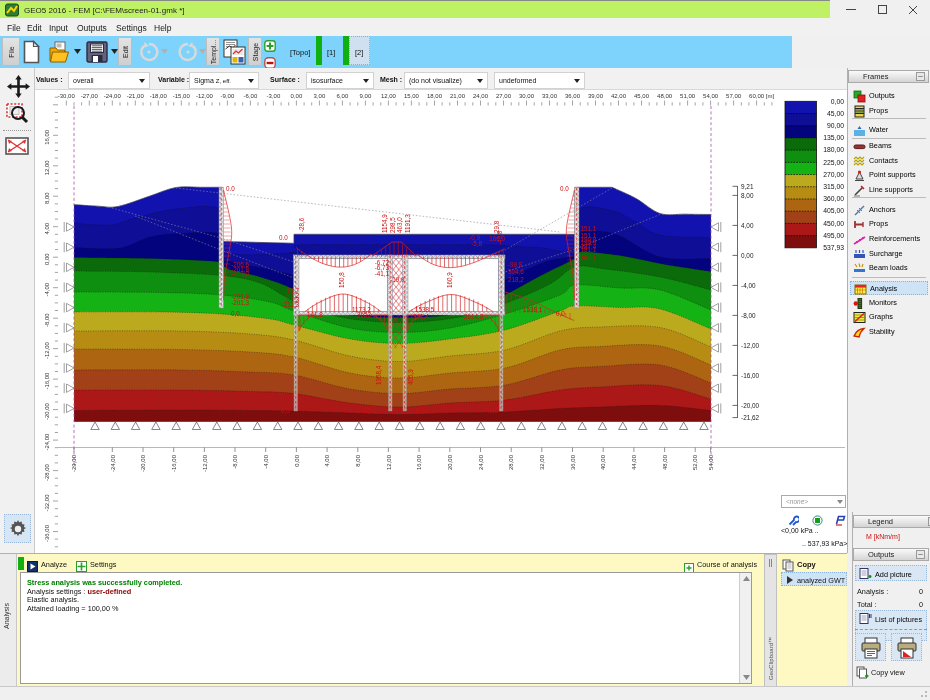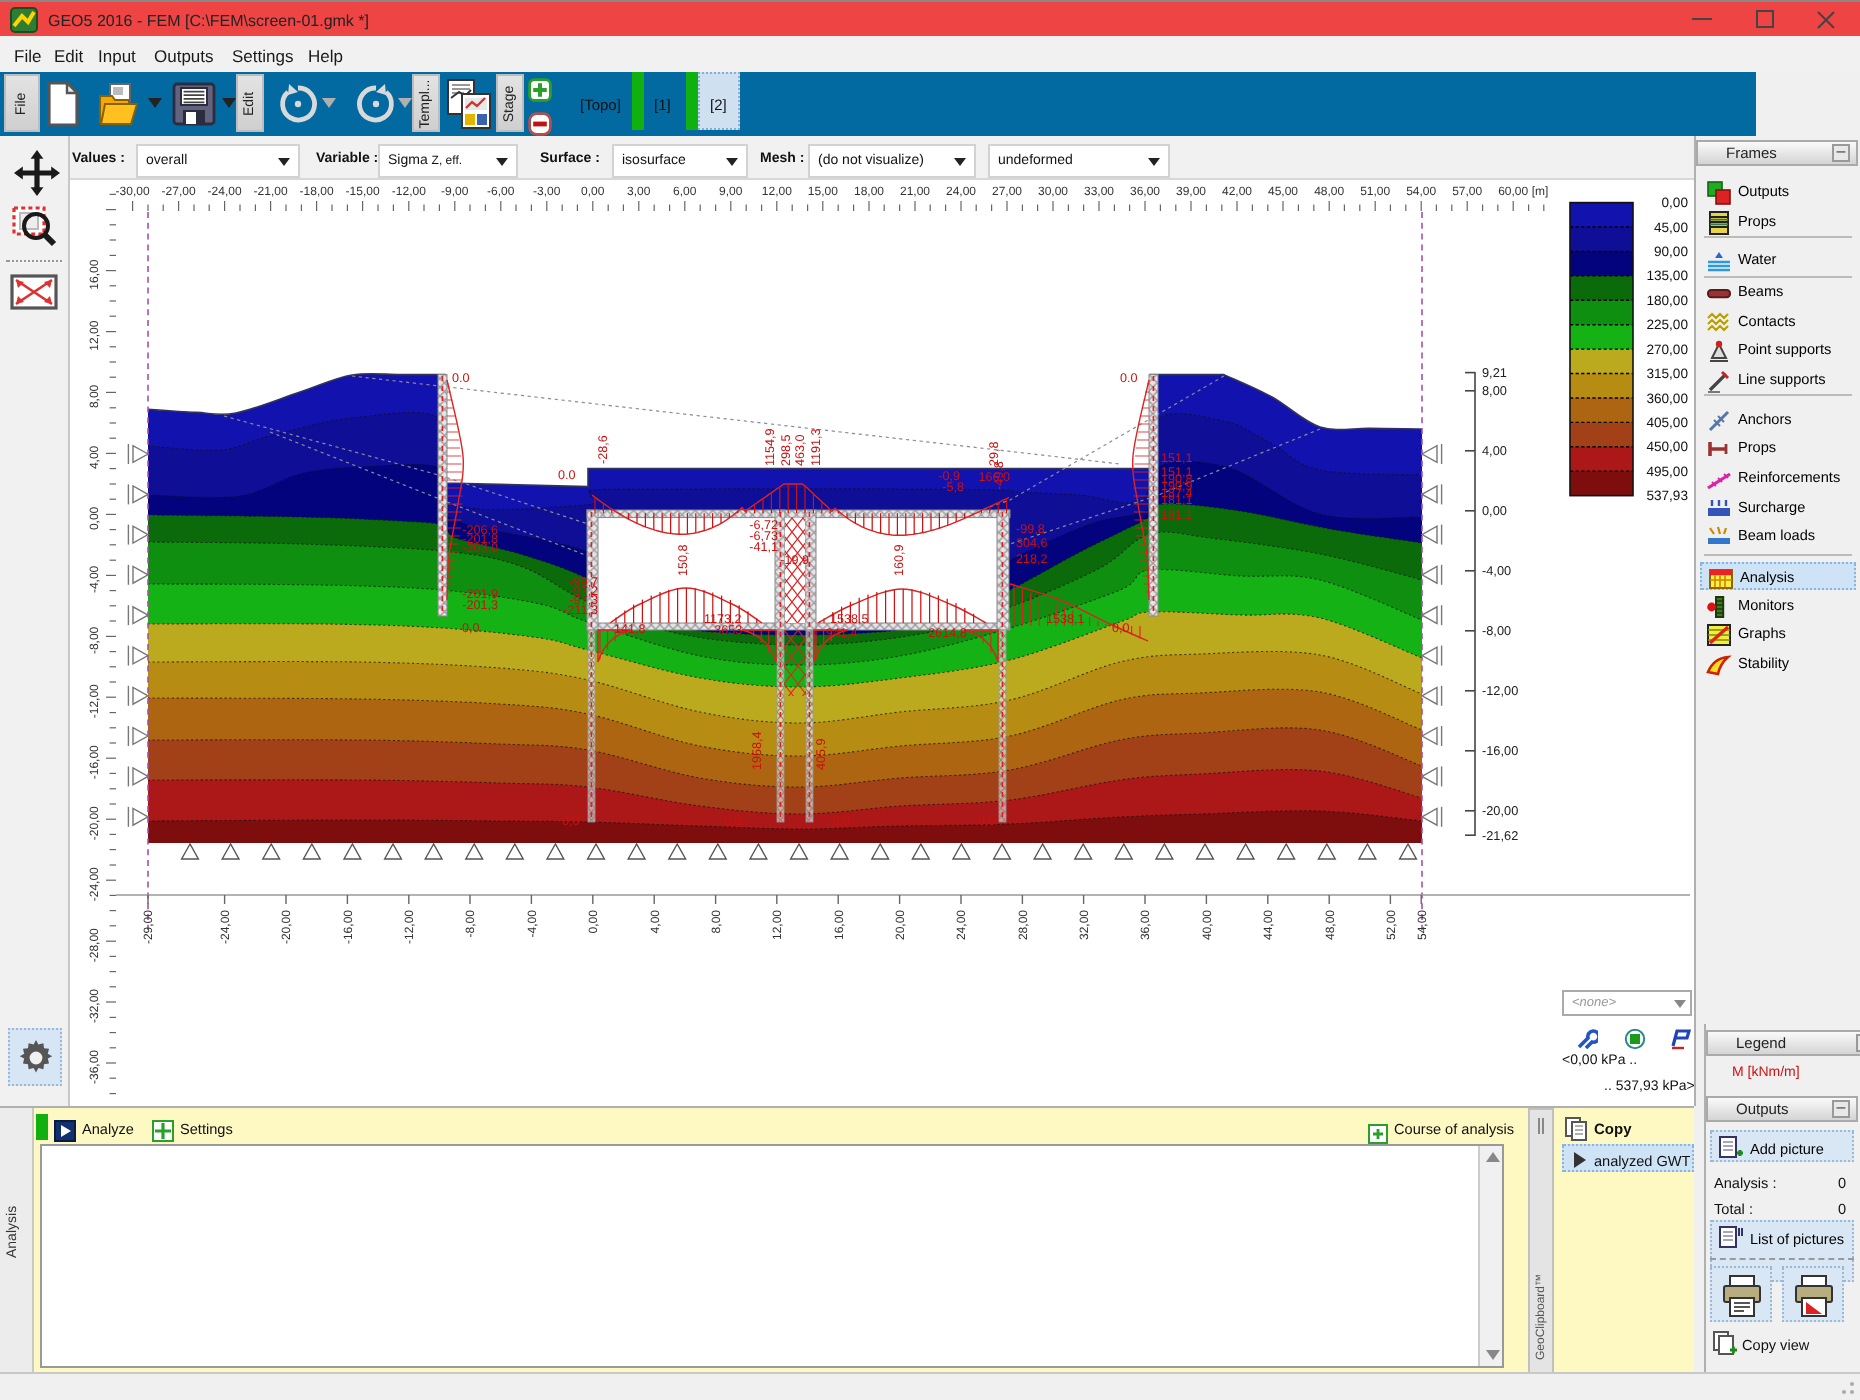--- a/index.html
+++ b/index.html
@@ -11,21 +11,21 @@
 .phead{height:13px;background:linear-gradient(#fafafa,#d4d4d4);border:1px solid #aaa;font-size:7.5px;color:#222;line-height:12px;padding-left:14px;position:relative}
 .phead .mm{position:absolute;right:3px;top:1px;width:9px;height:9px;border:1px solid #999;background:#e8e8e8;font-size:8px;line-height:6px;text-align:center;color:#333}
 .fitem{position:absolute;left:2px;width:79px;height:14px;font-size:7.3px;color:#000;line-height:14px}
 .fitem svg{position:absolute;left:3px;top:1px}
 .fitem span{position:absolute;left:19px;top:0}
 .fsep{position:absolute;left:4px;width:74px;border-top:1px solid #bbb}
 .bluebtn{position:absolute;background:#d9e7f5;border:1px dotted #9ab8d8;font-size:7.3px;color:#000}
 </style></head>
 <body>
 
-<div class="abs" style="left:0;top:0;width:930px;height:18px;background:#ef4444;border-top:1px solid #888">
+<div class="abs" style="left:0;top:0;width:830px;height:18px;background:#bef264;border-top:1px solid #888">
   <div class="abs" style="left:5px;top:2px"><svg width="14" height="14" viewBox="0 0 14 14">
         <rect x="0.5" y="1" width="13" height="12" rx="2" fill="#2e7d32" stroke="#1b4d1e"></rect>
         <path d="M2,10 L6,5 L9,8 L12,3" stroke="#ffd400" stroke-width="2" fill="none"></path>
       </svg></div>
   <div class="abs" style="left:24px;top:5px;font-size:8px;color:#222">GEO5 2016 - FEM [C:\FEM\screen-01.gmk *]</div>
   <div class="abs" style="left:846px;top:8px;width:10px;border-top:1px solid #444"></div>
   <div class="abs" style="left:878px;top:4px;width:9px;height:9px;border:1px solid #444"></div>
   <svg class="abs" style="left:908px;top:4px" width="10" height="10">
       <path d="M1,1 L9,9 M9,1 L1,9" stroke="#444" stroke-width="1"></path>
     </svg>
@@ -33,21 +33,21 @@
 
 <div class="abs" style="left:0;top:18px;width:930px;height:18px;background:#f1f1f1;font-size:8.5px;color:#1a1a1a">
   <span class="abs" style="left:7px;top:5px">File</span>
   <span class="abs" style="left:27px;top:5px">Edit</span>
   <span class="abs" style="left:49px;top:5px">Input</span>
   <span class="abs" style="left:77px;top:5px">Outputs</span>
   <span class="abs" style="left:116px;top:5px">Settings</span>
   <span class="abs" style="left:154px;top:5px">Help</span>
 </div>
 
-<div class="abs" style="left:0;top:36px;width:878px;height:32px;background:#0369a1">
+<div class="abs" style="left:0;top:36px;width:792px;height:32px;background:#7dd3fc">
   <div class="vtab" style="left:2px;width:18px">
       <span>File</span>
     </div>
   <div class="abs" style="left:23px;top:4px"><svg width="17" height="24" viewBox="0 0 17 24">
         <path d="M1.5,1.5 h9 l5,5 v16 h-14 Z" fill="#fff" stroke="#555" stroke-width="1.6"></path>
         <path d="M10.5,1.5 l5,5 h-5 Z" fill="#e8e8e8" stroke="#555" stroke-width="1.2"></path>
       </svg></div>
   <div class="abs" style="left:49px;top:5px"><svg width="21" height="22" viewBox="0 0 21 22">
         <rect x="6" y="1" width="10" height="13" fill="#fff" stroke="#666"></rect>
         <rect x="7.5" y="2.5" width="5" height="4" fill="#bbb"></rect>
@@ -1095,20 +1095,26 @@
         <path d="M5.5,1.5 v8 M1.5,5.5 h8" stroke="#2aa02a" stroke-width="1.6"></path>
       </svg></div>
   <span class="abs" style="left:90px;top:6px;font-size:7.3px;color:#111">Settings</span>
   <div class="abs" style="left:684px;top:5px"><svg width="10" height="10" viewBox="0 0 10 10">
         <rect x="0.5" y="0.5" width="9" height="9" fill="#fff" stroke="#2aa02a"></rect>
         <path d="M2.5,5 h5 M5,2.5 v5" stroke="#2aa02a" stroke-width="1.4"></path>
       </svg></div>
   <span class="abs" style="left:697px;top:6px;font-size:7.3px;color:#111">Course of analysis</span>
 
   <div class="abs" style="left:20px;top:18px;width:732px;height:112px;background:#fff;border:1px solid #999">
+    <div class="abs" style="left:6px;top:6px;font-size:7.3px;line-height:8.5px;white-space:nowrap">
+      <div style="color:#008000;font-weight:bold">Stress analysis was successfully completed.</div>
+      <div style="color:#111">Analysis settings : <span style="color:#8b0000;font-weight:bold">user-defined</span></div>
+      <div style="color:#111">Elastic analysis.</div>
+      <div style="color:#111">Attained loading = 100,00 %</div>
+    </div>
     <div class="abs" style="right:0;top:0;width:12px;height:110px;background:#f0f0f0;border-left:1px solid #ccc">
       <svg class="abs" style="left:3px;top:3px" width="7" height="5">
           <path d="M3.5,0 L7,5 H0 Z" fill="#888"></path>
         </svg>
       <svg class="abs" style="left:3px;bottom:3px" width="7" height="5">
           <path d="M0,0 h7 L3.5,5 Z" fill="#888"></path>
         </svg>
     </div>
   </div>
 

